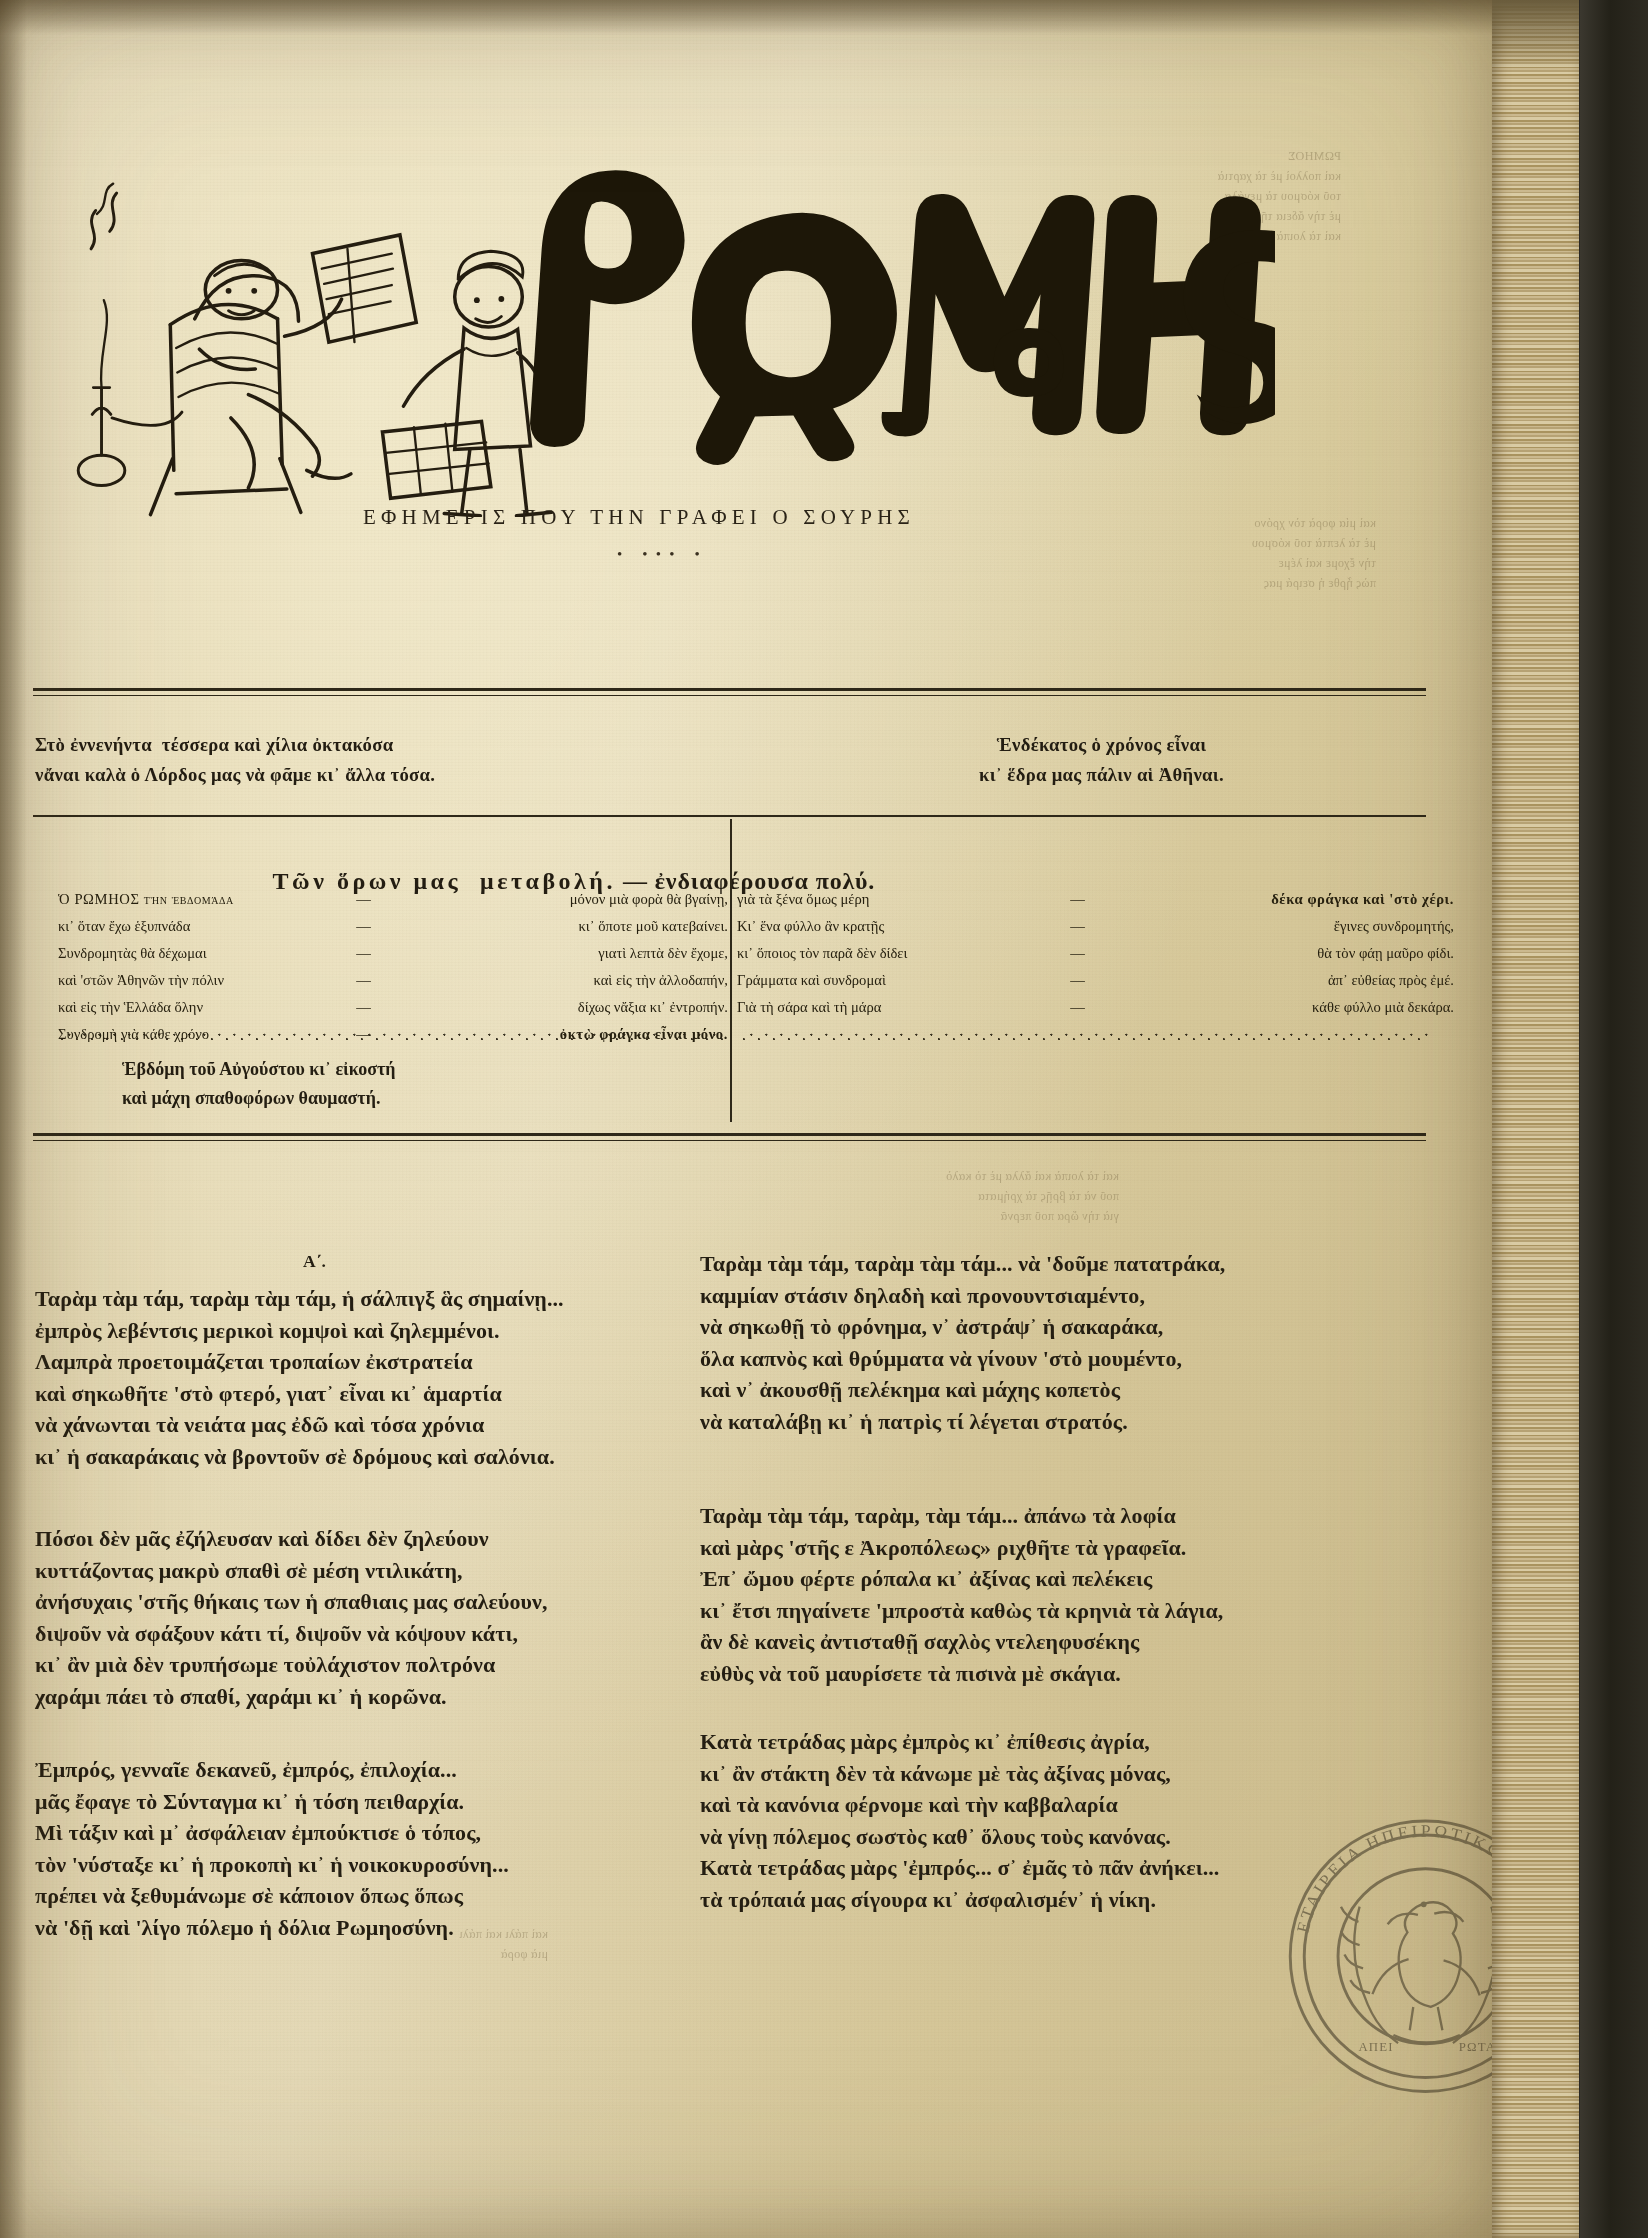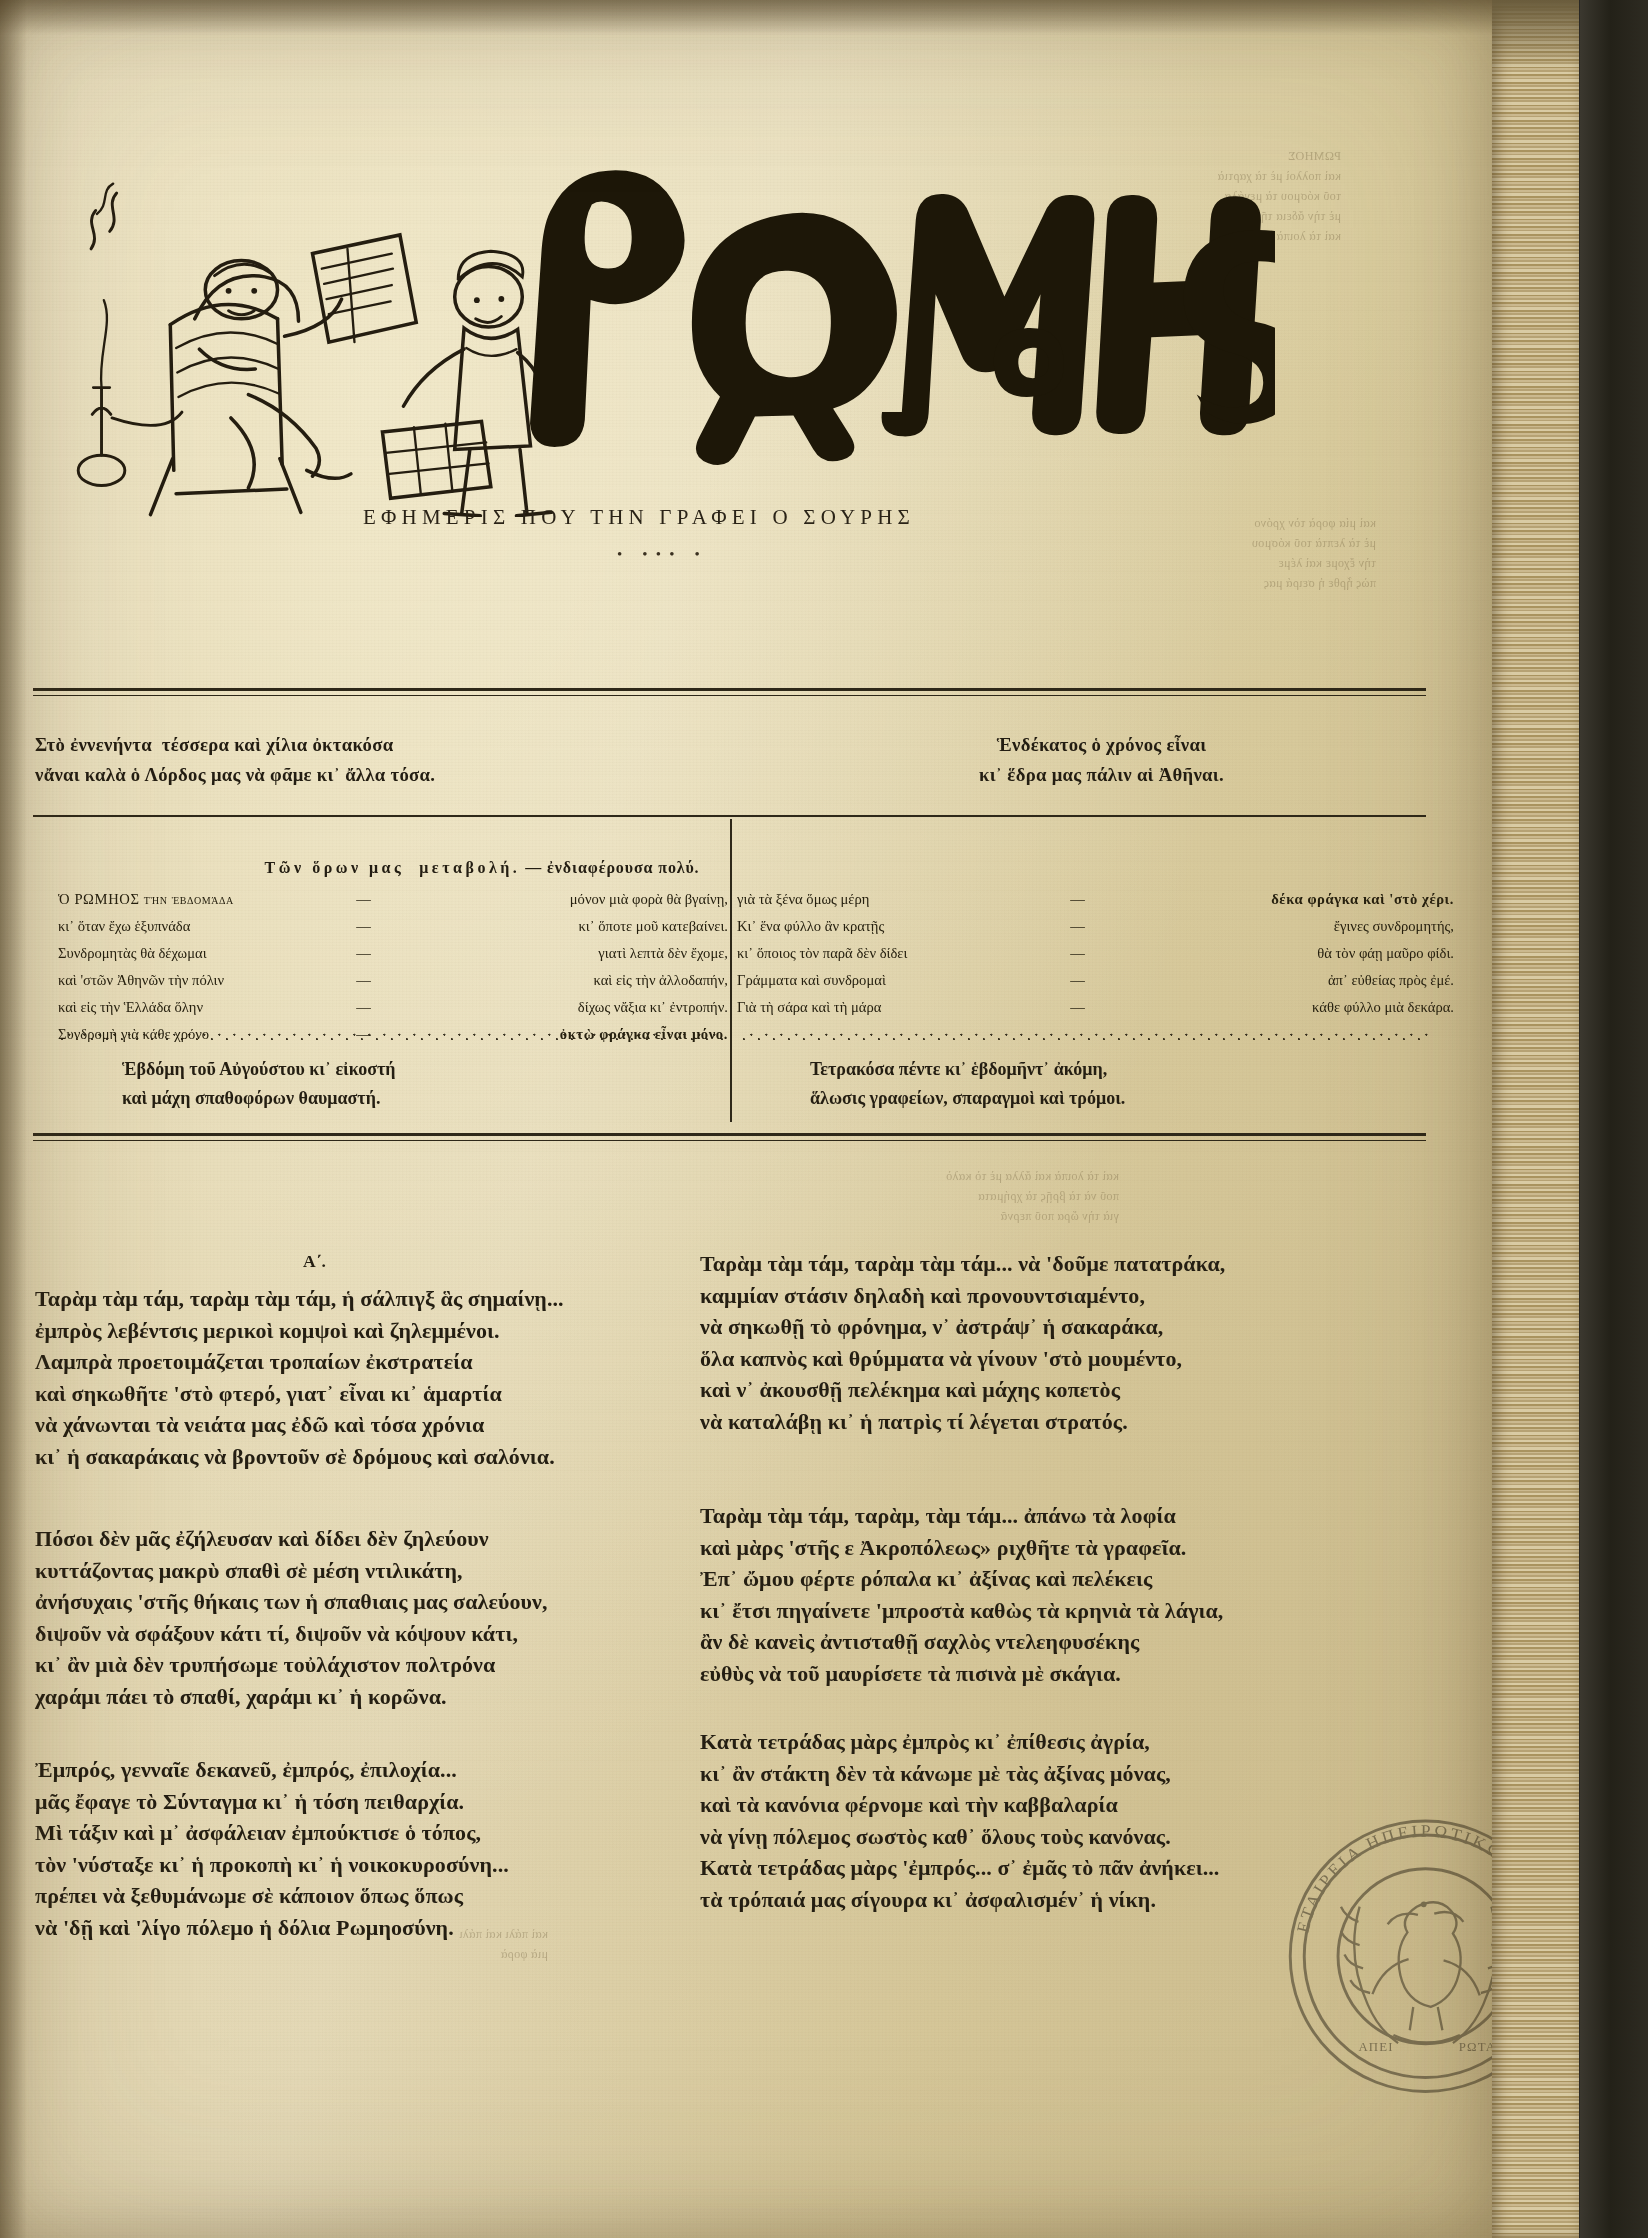--- a/index.html
+++ b/index.html
@@ -154,21 +154,21 @@
   .couplet {
     font-size: 18.7px;
     line-height: 30px;
     letter-spacing: 0.3px;
   }
   .couplet-left { left: 35px; top: 730px; width: 670px; }
   .couplet-right { left: 781px; top: 730px; width: 641px; text-align: center; }
 
   .terms-title {
     left: 245px; top: 841px; width: 956px;
-    font-size: 16px;
+    font-size: 24px;
     letter-spacing: 0.9px;
     font-weight: bold;
     color: #231d12;
     text-align: left;
   }
   .terms-title .sp { letter-spacing: 3.5px; }
 
   .terms-table {
     position: absolute;
     font-size: 14.6px;
@@ -419,21 +419,20 @@
         <span class="tlabel-r">Γιὰ τὴ σάρα καὶ τὴ μάρα</span>
         <span class="tdash">—</span>
         <span class="tval">κάθε φύλλο μιὰ δεκάρα.</span>
       </div>
   </div>
 
   <div class="squig" style="left:58px; top:1033px; width:665px;"></div>
   <div class="squig" style="left:740px; top:1033px; width:688px;"></div>
 
   <div class="txt dates dates-left"><span>Ἑβδόμη τοῦ Αὐγούστου κι᾿ εἰκοστή</span><br><span>καὶ μάχη σπαθοφόρων θαυμαστή.</span></div>
-  <div class="txt dates dates-right"><span>Τετρακόσα πέντε κι᾿ ἑβδομῆντ᾿ ἀκόμη,</span><br><span>ἅλωσις γραφείων, σπαραγμοὶ καὶ τρόμοι.</span></div>
 
   <div class="rule" style="left:730px; top:819px; width:1.7px; height:303px;"></div>
 
   <div class="rule rule-med" style="left:33px; top:1133px; width:1393px;"></div>
   <div class="rule rule-thin" style="left:33px; top:1140px; width:1393px; height:1.2px;"></div>
 
 
   <div class="txt stanza-mark">Α΄.</div>
 
   <div class="txt col col-left" style="top:1283px;">Ταρὰμ τὰμ τάμ, ταρὰμ τὰμ τάμ, ἡ σάλπιγξ ἃς σημαίνῃ...

